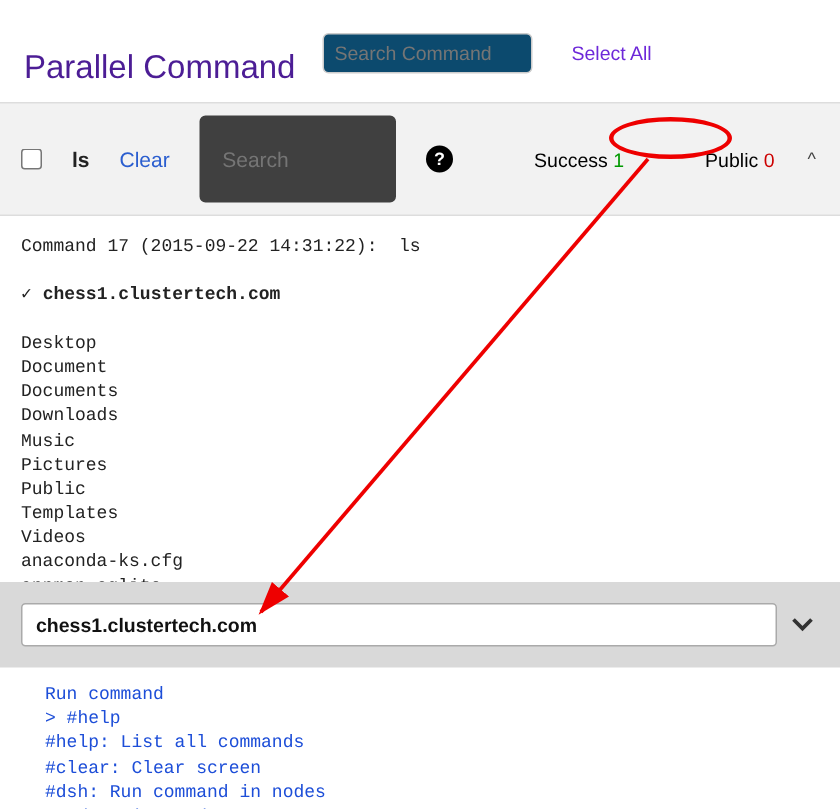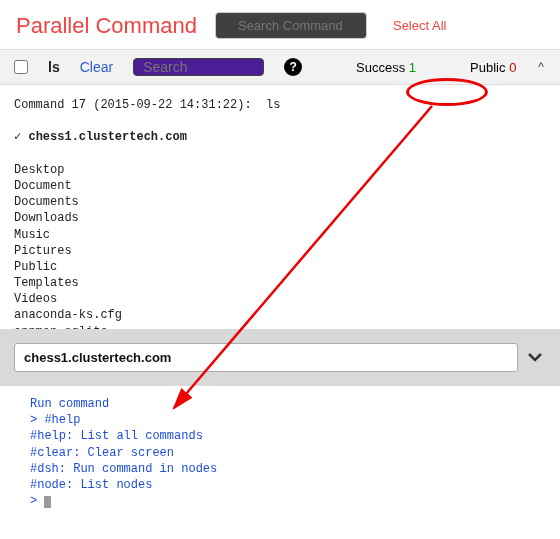--- a/index.html
+++ b/index.html
@@ -14,59 +14,60 @@
 }
 .header {
   display: flex;
   align-items: center;
   padding: 12px 16px 10px 16px;
   gap: 18px;
 }
 .header-title {
   font-size: 22px;
   font-weight: 400;
-  color: #ef4444;
+  color: #4c1d95;
+  margin-top: 20px;
 }
 .search-top {
   border: 1px solid #ccc;
   border-radius: 4px;
-  padding: 5px 22px;
+  padding: 5px 7px;
   font-size: 13px;
   color: #999;
-  width: 152px;
-  background: #404040;
+  width: 140px;
+  background: #0c4a6e;
 }
 .select-all {
-  color: #ef4444;
+  color: #6d28d9;
   font-size: 13px;
   cursor: pointer;
   margin-left: 8px;
 }
 .toolbar {
   background: #f2f2f2;
   border-top: 1px solid #ddd;
   border-bottom: 1px solid #ddd;
   display: flex;
   align-items: center;
   padding: 8px 14px;
   gap: 20px;
 }
 .toolbar input[type=checkbox] {
   width: 14px; height: 14px;
 }
 .cmd-name { font-weight: bold; color: #222; font-size: 14px; }
 .rerun { color: #2b5ecf; cursor: pointer; font-size: 14px; }
 .search-mid {
-  border: 1px solid #404040;
+  border: 6px solid #404040;
   border-radius: 4px;
-  padding: 0 9px;
+  padding: 15px 9px;
   font-size: 14px;
   color: #999;
   flex: 1;
-  background: #4c1d95;
+  background: #404040;
   min-width: 0;
 }
 .help-icon {
   width: 18px; height: 18px;
   border-radius: 50%;
   background: #000;
   color: #fff;
   font-weight: bold;
   font-size: 12px;
   display: flex;

